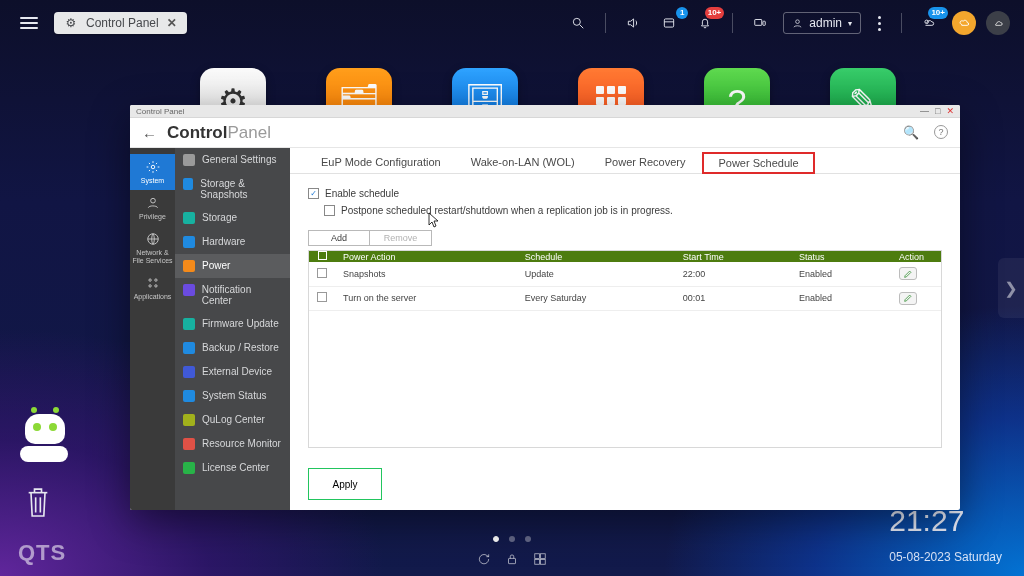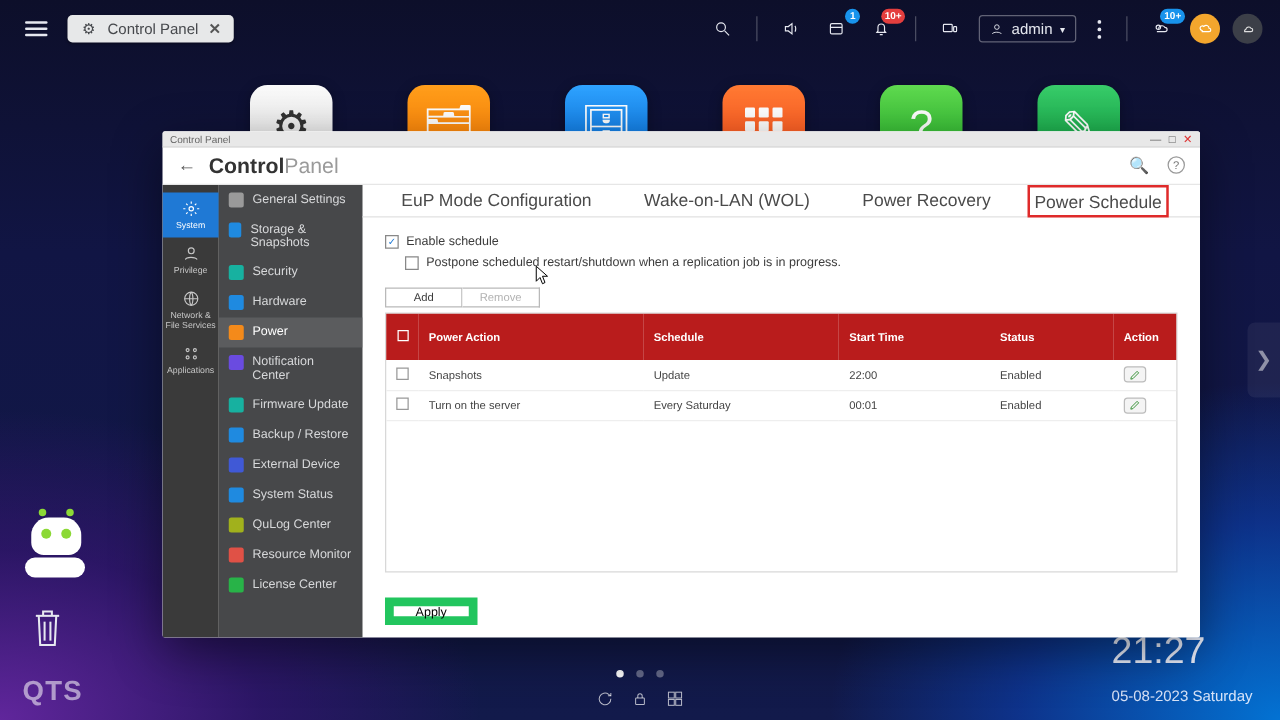--- a/index.html
+++ b/index.html
@@ -96,44 +96,44 @@
 
 
 .nav{width:115px;background:#47484a;color:#d7d8da;font-size:10px;overflow:auto}
 .nav-item{display:flex;gap:7px;padding:6px 8px;cursor:pointer}
 .nav-item.active{background:#5b5c5e;color:#fff}
 .nav-item .dot{width:12px;height:12px;border-radius:2px;display:inline-flex;align-items:center;justify-content:center;font-size:9px}
 .c-gray{background:#9a9a9a}.c-blue{background:#1f8ae0}.c-teal{background:#17b1a0}.c-orange{background:#f48a1a}.c-purple{background:#6a4be0}.c-indigo{background:#4059d6}.c-olive{background:#a1b11c}.c-red{background:#e05146}.c-green{background:#28b348}
 
 
 .content{flex:1;display:flex;flex-direction:column}
-.tabs{height:26px;display:flex;align-items:flex-end;border-bottom:1px solid #e1e1e1;padding:0 18px;gap:16px;font-size:14px;color:#4a4a4a}
+.tabs{height:26px;display:flex;align-items:flex-end;border-bottom:1px solid #e1e1e1;padding:0 18px;gap:4px;font-size:11px;color:#4a4a4a}
 .tab{padding:5px 12px;border:1px solid transparent;border-bottom:none;cursor:pointer;white-space:nowrap}
 .tab.active{border-color:#d0d0d0;background:#fff;position:relative;top:1px}
-.tab-highlight{border:2px solid #df2a2a !important;padding:3px 4px}
+.tab-highlight{border:2px solid #df2a2a !important;padding:3px 14px}
 .content-inner{flex:1;padding:14px 18px 10px;display:flex;flex-direction:column;font-size:10px;color:#3c3c3c;min-height:0}
 .chk-line{display:flex;align-items:center;gap:6px;margin-bottom:6px}
 .chk-line.indent{margin-left:16px}
 .chk{width:11px;height:11px;border:1px solid #888;display:inline-flex;align-items:center;justify-content:center;font-size:8px;color:#1f79d5;background:#fff;cursor:pointer}
 .cursor{position:absolute;pointer-events:none}
 .btn-row{display:flex;gap:0;margin:8px 0 4px}
 .btn-sm{width:62px;height:16px;line-height:14px;text-align:center;border:1px solid #b9b9b9;font-size:9px;background:#fff;cursor:pointer}
 .btn-sm+.btn-sm{border-left:none}
 .btn-sm.disabled{color:#b2b2b2;cursor:default}
 .grid-area{flex:1;border:1px solid #d8d8d8;background:#fff}
 table{width:100%;border-collapse:collapse;font-size:9px}
-thead th{background:#b91c1c;color:#fff;font-weight:700;text-align:left;padding:13px 8px}
+thead th{background:#4d7c0f;color:#fff;font-weight:400;text-align:left;padding:0 8px}
 thead th:first-child{width:20px;text-align:center}
 tbody td{padding:5px 8px;border-bottom:1px solid #eee;color:#444}
 tbody td:first-child{text-align:center}
 .row-chk{width:10px;height:10px;border:1px solid #999;display:inline-block;background:#fff;cursor:pointer}
 .edit-pill{display:inline-flex;width:18px;height:13px;border:1px solid #bcbcbc;border-radius:3px;align-items:center;justify-content:center;background:#f4f4f4;cursor:pointer}
 .edit-pill svg{stroke:#2c8c2c;fill:none;stroke-width:1.8}
 .footer{padding:10px 18px;border-top:0}
-.apply-btn{width:74px;height:22px;border:7px solid #22c55e;background:#fff;font-size:10px;cursor:pointer}
+.apply-btn{width:74px;height:32px;border:1px solid #22c55e;background:#fff;font-size:10px;cursor:pointer}
 
 
 .sico{width:14px;height:14px}
 .pico{width:11px;height:11px}
 </style>
 </head>
 <body>
 
 <div class="dock">
   <div class="dock-icn dk0">⚙︎</div>
@@ -341,21 +341,21 @@
       <div class="nav-item">
           <span class="dot c-gray"></span>
           <span>General Settings</span>
         </div>
       <div class="nav-item">
           <span class="dot c-blue"></span>
           <span>Storage &amp; Snapshots</span>
         </div>
       <div class="nav-item">
           <span class="dot c-teal"></span>
-          <span>Security</span>
+          <span>Storage</span>
         </div>
       <div class="nav-item">
           <span class="dot c-blue"></span>
           <span>Hardware</span>
         </div>
       <div class="nav-item active">
           <span class="dot c-orange"></span>
           <span>Power</span>
         </div>
       <div class="nav-item">

